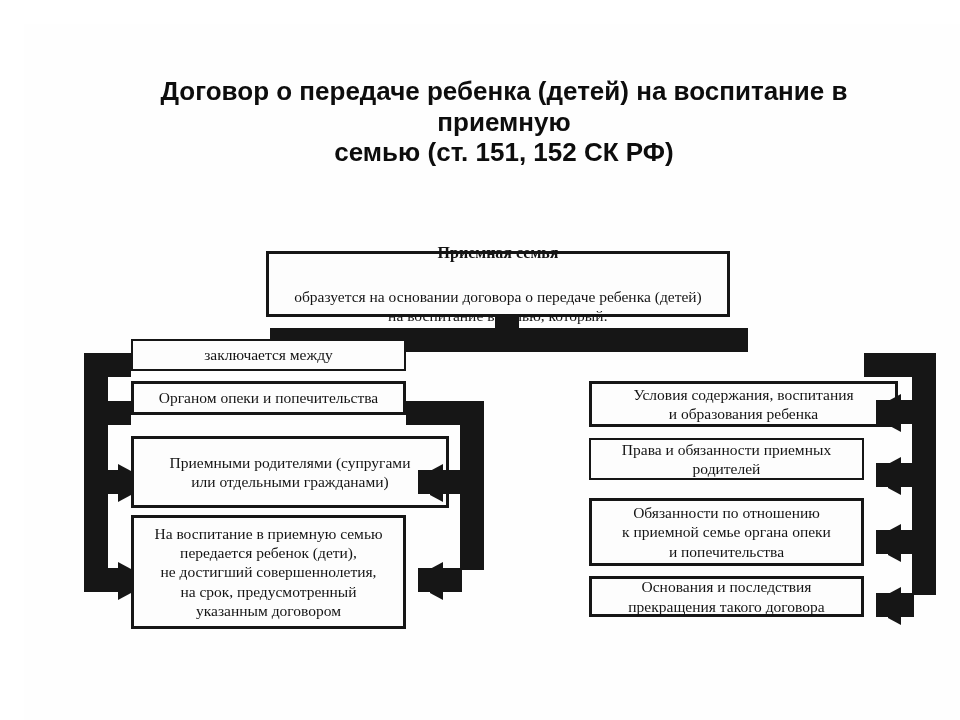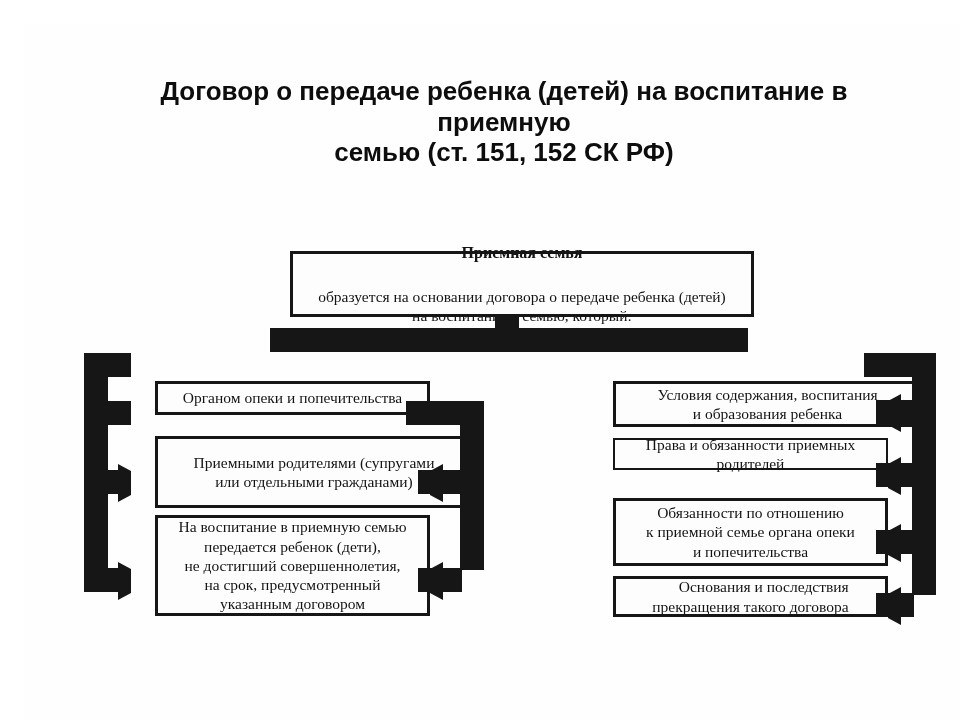--- a/index.html
+++ b/index.html
@@ -13,21 +13,21 @@
     position:absolute; left:60px; top:40px; width:840px;
     text-align:center;
     font-family:"Liberation Sans", sans-serif;
     font-weight:bold; font-size:26px; line-height:1.18;
     color:#0d0d0d; white-space:pre-line;
   }
   .box {
     position:absolute; border:3px solid #161616; background:#fdfdfd;
     display:flex; flex-direction:column; align-items:center; justify-content:center;
     text-align:center; font-size:15.5px; line-height:1.24;
-    white-space:pre-line; padding:2px 6px;margin-left:24px;
+    white-space:pre-line; padding:2px 6px;
   }
   .box.thin { border-width:2px; }
   .box .bh { font-weight:bold; font-size:16px; }
   .hline, .vline { position:absolute; background:#161616; }
   .hline { height:2px; }
   .vline { width:2px; }
   .arr-r, .arr-l {
     position:absolute; width:0; height:0;
     border-top:7px solid transparent; border-bottom:7px solid transparent;
   }
@@ -47,24 +47,25 @@
     <div class="bh">Приемная семья</div>
     <div>образуется на основании договора о передаче ребенка (детей)
 на воспитание в семью, который:</div>
   </div>
 
   <div class="vline" style="left:471px; top:291px; height:15px;"></div>
   <div class="hline" style="left:246px; top:304px; width:456px;"></div>
   <div class="vline" style="left:246px; top:304px; height:13px;"></div>
   <div class="vline" style="left:700px; top:304px; height:13px;"></div>
 
+  <div class="box thin" style="left:107px; top:315px; width:275px; height:32px;">заключается между</div>
   <div class="box" style="left:107px; top:357px; width:275px; height:34px;">Органом опеки и попечительства</div>
   <div class="box" style="left:107px; top:412px; width:318px; height:72px;">Приемными родителями (супругами
 или отдельными гражданами)</div>
-  <div class="box" style="left:107px; top:491px; width:275px; height:101px;">На воспитание в приемную семью
+  <div class="box" style="left:107px; top:491px; width:275px; height:114px;">На воспитание в приемную семью
 передается ребенок (дети),
 не достигший совершеннолетия,
 на срок, предусмотренный
 указанным договором</div>
 
   <div class="vline" style="left:60px; top:329px; height:217px;"></div>
   <div class="hline" style="left:60px; top:329px; width:47px;"></div>
   <div class="hline" style="left:60px; top:377px; width:47px;"></div>
   <div class="hline" style="left:60px; top:446px; width:36px;"></div>
   <div class="arr-r" style="left:94px; top:440px;"></div>
@@ -73,26 +74,26 @@
 
   <div class="hline" style="left:382px; top:377px; width:56px;"></div>
   <div class="vline" style="left:436px; top:377px; height:169px;"></div>
   <div class="hline" style="left:394px; top:446px; width:44px;"></div>
   <div class="arr-l" style="left:382px; top:440px;"></div>
   <div class="hline" style="left:394px; top:544px; width:44px;"></div>
   <div class="arr-l" style="left:382px; top:538px;"></div>
 
   <div class="box" style="left:565px; top:357px; width:309px; height:46px;">Условия содержания, воспитания
 и образования ребенка</div>
-  <div class="box thin" style="left:565px; top:414px; width:275px; height:32px;">Права и обязанности приемных
+  <div class="box thin" style="left:565px; top:414px; width:275px; height:42px;">Права и обязанности приемных
 родителей</div>
   <div class="box" style="left:565px; top:474px; width:275px; height:68px;">Обязанности по отношению
 к приемной семье органа опеки
 и попечительства</div>
-  <div class="box" style="left:565px; top:552px; width:275px; height:41px;text-align:right;">Основания и последствия
+  <div class="box" style="left:565px; top:552px; width:275px; height:41px;">Основания и последствия
 прекращения такого договора</div>
 
   <div class="hline" style="left:840px; top:329px; width:50px;"></div>
   <div class="vline" style="left:888px; top:329px; height:242px;"></div>
   <div class="hline" style="left:852px; top:376px; width:38px;"></div>
   <div class="arr-l" style="left:840px; top:370px;"></div>
   <div class="hline" style="left:852px; top:439px; width:38px;"></div>
   <div class="arr-l" style="left:840px; top:433px;"></div>
   <div class="hline" style="left:852px; top:506px; width:38px;"></div>
   <div class="arr-l" style="left:840px; top:500px;"></div>

